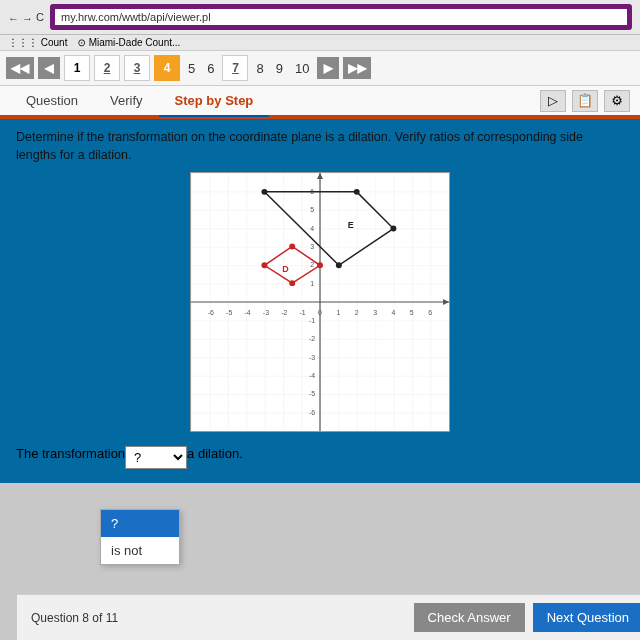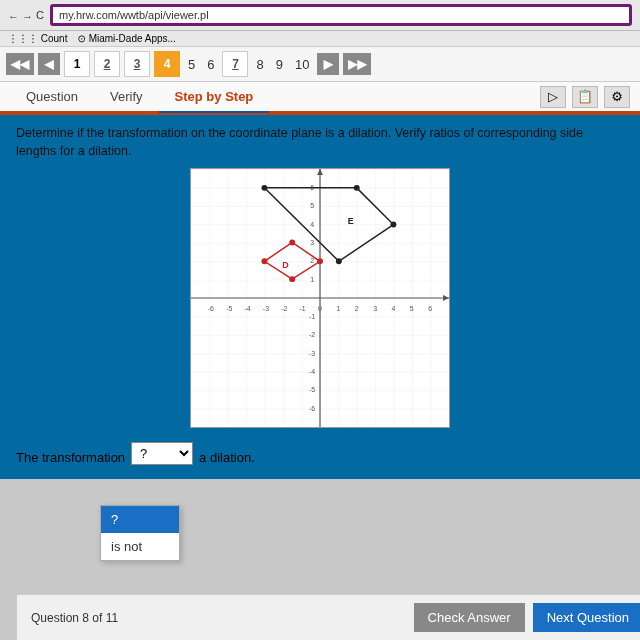--- a/index.html
+++ b/index.html
@@ -19,21 +19,21 @@
       font-size: 11px;
       color: #333;
       border-bottom: 1px solid #bbb;
       display: flex;
       align-items: center;
       gap: 6px;
     }
     .browser-bar .url {
       flex: 1;
       background: white;
-      border: 3px solid #701a75;
+      border: 5px solid #701a75;
       border-radius: 3px;
       padding: 2px 6px;
       font-size: 11px;
     }
 
     
     .top-nav {
       background: #f5f5f5;
       border-bottom: 1px solid #ccc;
       padding: 4px 6px;
@@ -148,22 +148,22 @@
       overflow: hidden;
     }
     .graph-svg {
       width: 100%;
       height: 100%;
     }
 
     
     .answer-row {
       display: flex;
-      align-items: flex-end;
-      gap: 6px;
+      align-items: flex-start;
+      gap: 0;
       font-size: 13px;
       margin-top: 4px;
       padding: 4px 0;
     }
     .dropdown-select {
       border: 1px solid #888;
       background: white;
       font-size: 13px;
       padding: 2px 4px;
       cursor: pointer;
@@ -240,21 +240,21 @@
   </style>
 </head>
 <body>
 
 <div class="browser-bar">
   <span>← → C</span>
   <span class="url">my.hrw.com/wwtb/api/viewer.pl</span>
 </div>
 <div class="apps-row">
   <span>⋮⋮⋮ Count</span>
-  <span>⊙ Miami-Dade Apps...</span>
+  <span>⊙ Miami-Dade Count...</span>
 </div>
 
 <div class="top-nav">
   <button class="nav-arrow double">◀◀</button>
   <button class="nav-arrow">◀</button>
 
   <button class="page-btn">1</button>
   <button class="page-btn underline">2</button>
   <button class="page-btn underline">3</button>
   <button class="page-btn active">4</button>

